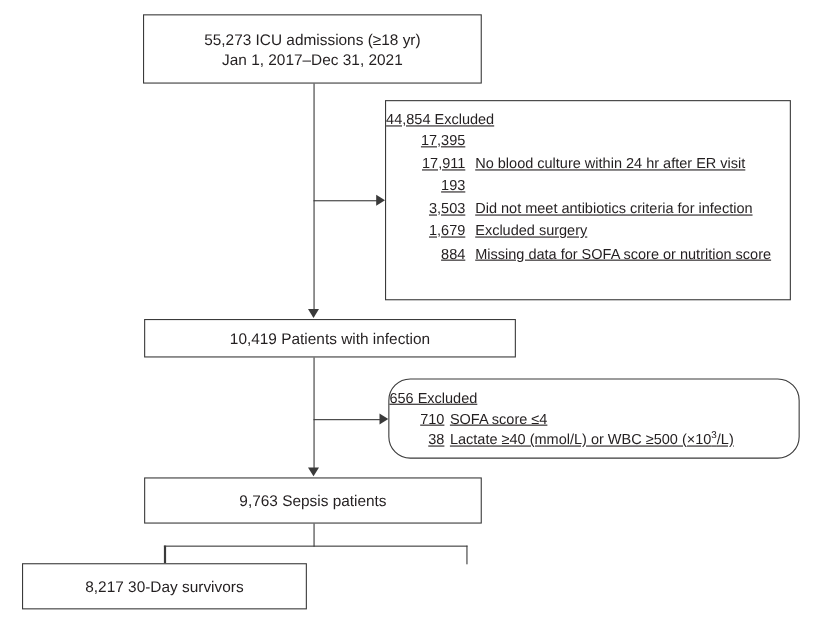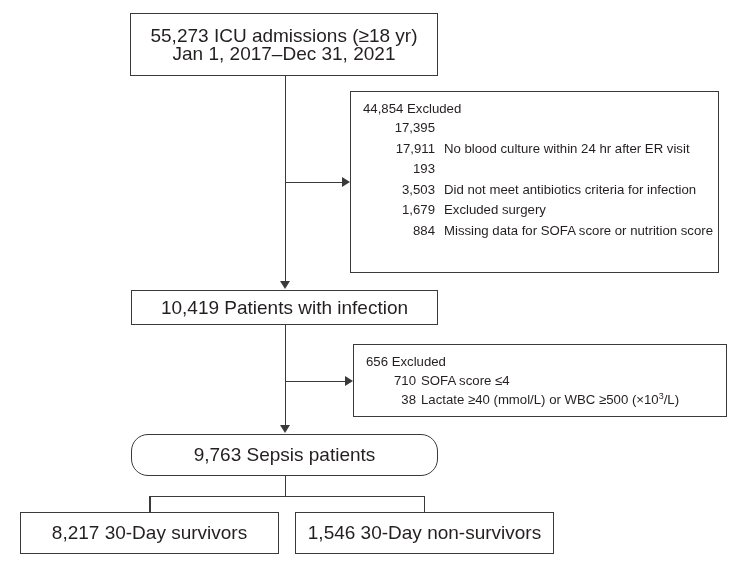--- a/index.html
+++ b/index.html
@@ -21,29 +21,30 @@
   .box {
     position: absolute;
     box-sizing: border-box;
     border: 1.4px solid #3a3a3a;
     background: #ffffff;
     display: flex;
     align-items: center;
     justify-content: center;
   }
   .box-text {
-    font-size: 19px;
+    font-size: 14px;
     line-height: 18px;
     text-align: center;
     white-space: pre-line;
     color: #231f20;
   }
   .excl-box {
     display: block;
-    padding: 8px 10px 8px 12px;
+    padding: 8px 10px 8px 0;
+    text-decoration: underline;
   }
   .excl-title {
     font-size: 13.2px;
     line-height: 18px;
     color: #231f20;
   }
   .excl-list {
     margin: 0;
     padding: 0;
     list-style: none;
@@ -142,54 +143,51 @@
         <span class="excl-num wide">1,679</span>
         <span class="excl-label">Excluded surgery</span>
       </li>
       <li class="excl-row">
         <span class="excl-num wide">884</span>
         <span class="excl-label">Missing data for SOFA score or nutrition score</span>
       </li>
     </ul>
   </div>
 
-  <div class="box" style="left:131px; top:290px; width:307px; height:35px;">
+  <div class="box" style="left:131px; top:290px; width:338px; height:35px;">
     <div class="box-text">10,419 Patients with infection</div>
   </div>
 
   <div class="vline" style="left:284.5px; top:325px; height:101px;"></div>
   <div class="arrow-down" style="left:279.5px; top:425px;"></div>
 
   <div class="hline" style="left:285px; top:380.5px; width:61px;"></div>
   <div class="arrow-right" style="left:345px; top:376px;"></div>
 
-  <div class="box excl-box" style="left:353px; top:344px; width:374px; height:73px;">
+  <div class="box excl-box" style="left:353px; top:344px; width:374px; height:73px;border-radius:20px;">
     <div class="excl-title">656 Excluded</div>
     <ul class="excl-list">
       <li class="excl-row tight">
         <span class="excl-num narrow">710</span>
         <span class="excl-label narrow-gap">SOFA score ≤4</span>
       </li>
       <li class="excl-row tight">
         <span class="excl-num narrow">38</span>
         <span class="excl-label narrow-gap"><span>Lactate ≥40 (mmol/L) or WBC ≥500 (×10</span><sup>3</sup><span>/L)</span></span>
       </li>
     </ul>
   </div>
 
-  <div class="box" style="left:131px; top:434px; width:307px; height:42px;border-radius:17px;">
+  <div class="box" style="left:131px; top:434px; width:307px; height:42px;">
     <div class="box-text">9,763 Sepsis patients</div>
   </div>
 
   <div class="vline" style="left:284.5px; top:476px; height:21px;"></div>
   <div class="hline" style="left:149px; top:495.5px; width:276px;"></div>
   <div class="vline" style="left:149px; top:495.5px; height:17px;"></div>
   <div class="vline" style="left:423.5px; top:495.5px; height:17px;"></div>
 
   <div class="box" style="left:20px; top:512px; width:259px; height:42px;">
     <div class="box-text">8,217 30-Day survivors</div>
   </div>
 
-  <div class="box" style="left:295px; top:512px; width:259px; height:42px;">
-    <div class="box-text">1,546 30-Day non-survivors</div>
-  </div>
 
 </div>
 
 </body></html>

